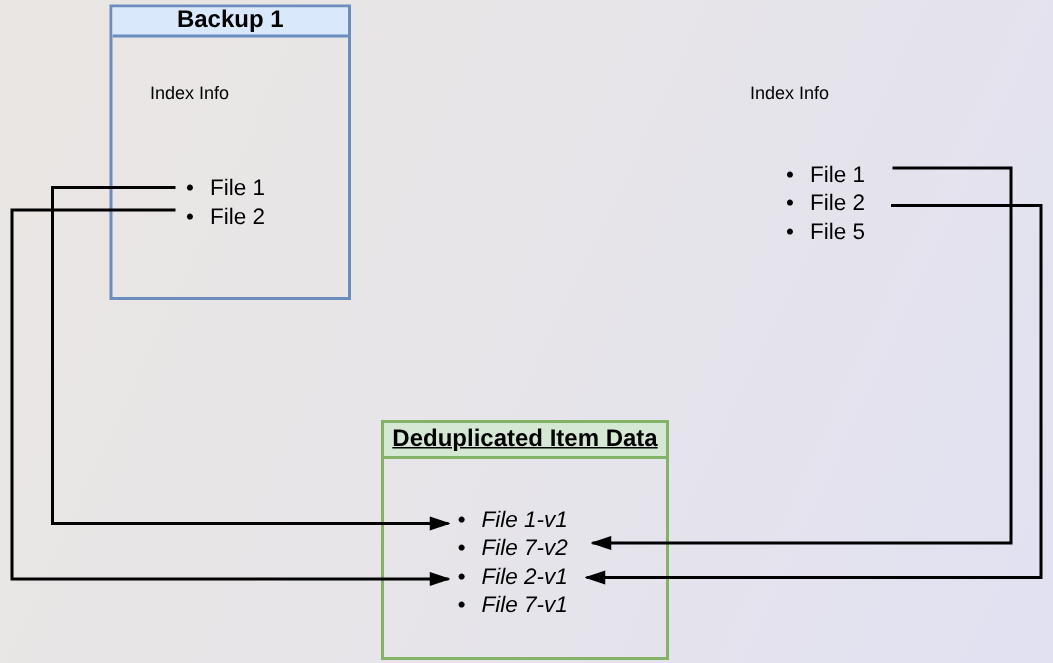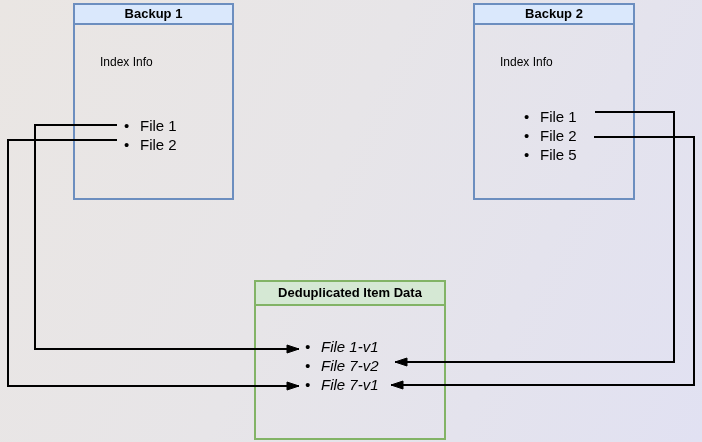--- a/index.html
+++ b/index.html
@@ -18,21 +18,21 @@
     position: absolute;
     border: 2px solid #6c8ebf;
     background: transparent;
     box-sizing: border-box;
   }
   .box-header {
     box-sizing: border-box;
     width: 100%;
     border-bottom: 2px solid #6c8ebf;
     font-weight: bold;
-    font-size: 13px;
+    font-size: 16px;
     text-align: center;
     background: #dae8fc;
   }
   .hdr-20 { height: 20px; line-height: 18px; }
   .hdr-24 { height: 24px; line-height: 22px; }
   .body-label {
     position: absolute;
     font-size: 12px;
     line-height: 15px;
     white-space: nowrap;
@@ -67,36 +67,34 @@
 
   <div class="box" style="left: 73px; top: 3px; width: 161px; height: 197px; border-color: rgb(108, 142, 191);">
     <div class="box-header hdr-20" style="background-color: rgb(218, 232, 252); border-bottom-color: rgb(108, 142, 191);">Backup 1</div>
   </div>
   <div class="body-label" style="left:100px; top:55px;">Index Info</div>
   <ul class="file-list" style="left:124px; top:116px;">
       <li>File 1</li>
       <li>File 2</li>
     </ul>
 
-  <div class="box" style="left: 473px; top: 3px; width: 162px; height: 197px; border-color: rgb(108, 142, 191);">
-    <div class="box-header hdr-20" style="background-color: rgb(218, 232, 252); border-bottom-color: rgb(108, 142, 191);">Backup 2</div>
-  </div>
   <div class="body-label" style="left:500px; top:55px;">Index Info</div>
   <ul class="file-list" style="left:524px; top:107px;">
       <li>File 1</li>
       <li>File 2</li>
       <li>File 5</li>
     </ul>
 
   <div class="box" style="left: 254px; top: 280px; width: 192px; height: 160px; border-color: rgb(130, 179, 102);">
-    <div class="box-header hdr-24" style="background-color: rgb(213, 232, 212); border-bottom-color: rgb(130, 179, 102);">Deduplicated Item Data</div>
+    <div class="box-header hdr-24" style="background-color: rgb(213, 232, 212); border-bottom-color: rgb(130, 179, 102); text-decoration: underline;">Deduplicated Item Data</div>
   </div>
   <ul class="file-list" style="left:305px; top:337px;font-style:italic;">
       <li>File 1-v1</li>
       <li>File 7-v2</li>
+      <li>File 2-v1</li>
       <li>File 7-v1</li>
     </ul>
 
   <svg class="overlay" viewBox="0 0 702 442" xmlns="http://www.w3.org/2000/svg">
     <defs>
       <marker id="arrowhead" markerUnits="userSpaceOnUse" markerWidth="14" markerHeight="10" refX="13" refY="5" orient="auto">
         <path d="M1,1 L13,5 L1,9 Z" style="fill: rgb(0, 0, 0); stroke: rgb(0, 0, 0);"></path>
       </marker>
     </defs>
   <polyline points="117,125 35,125 35,349 299,349" fill="none" stroke="#000000" stroke-width="2" marker-end="url(#arrowhead)"></polyline>

